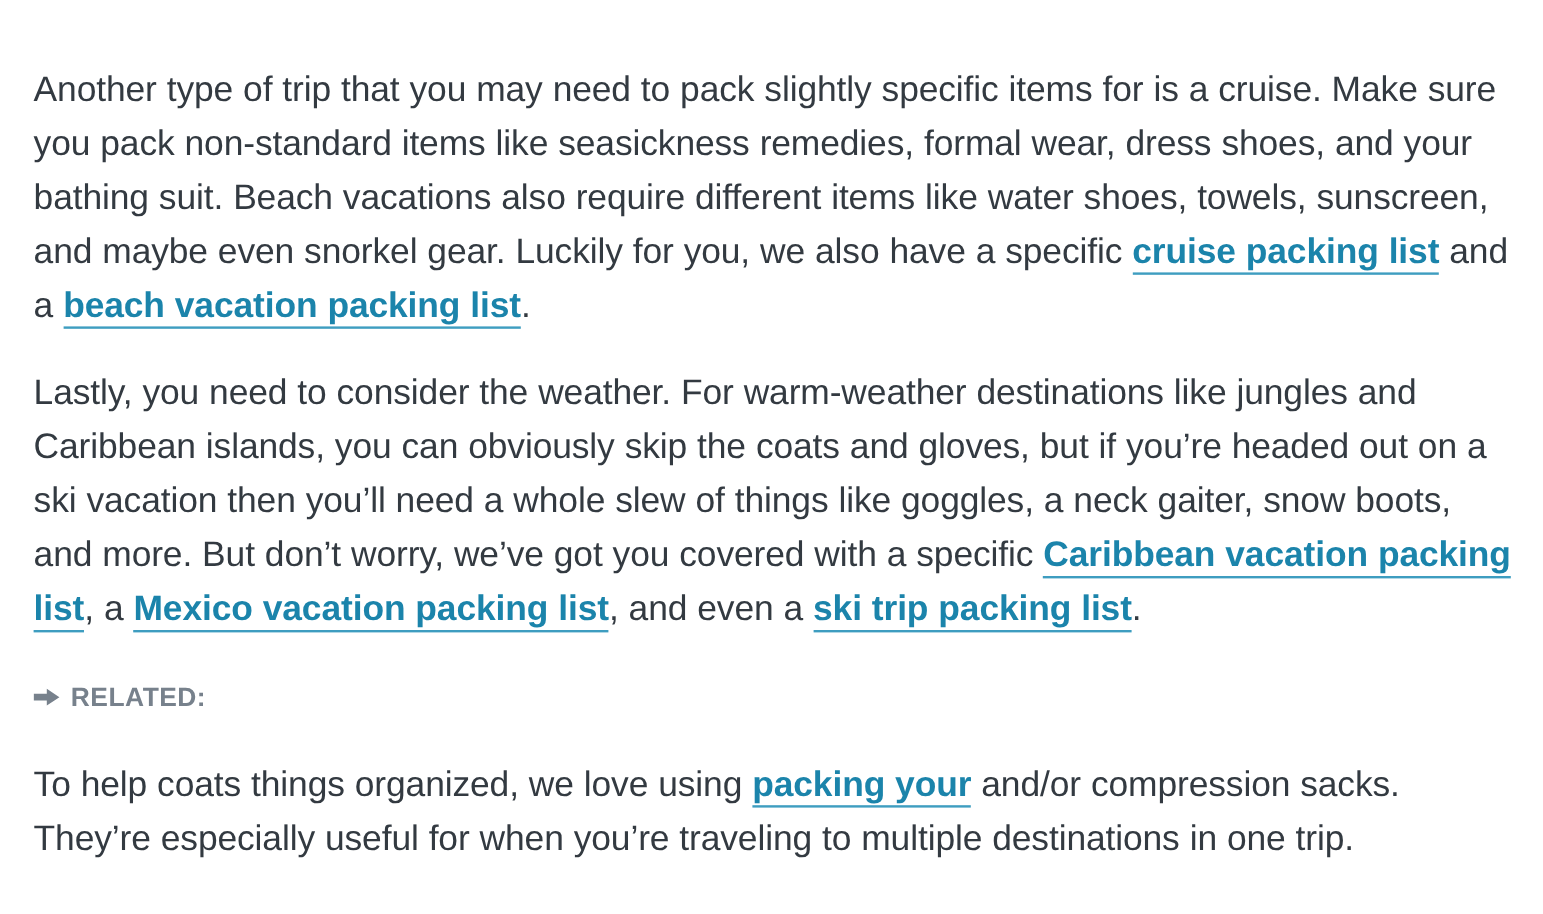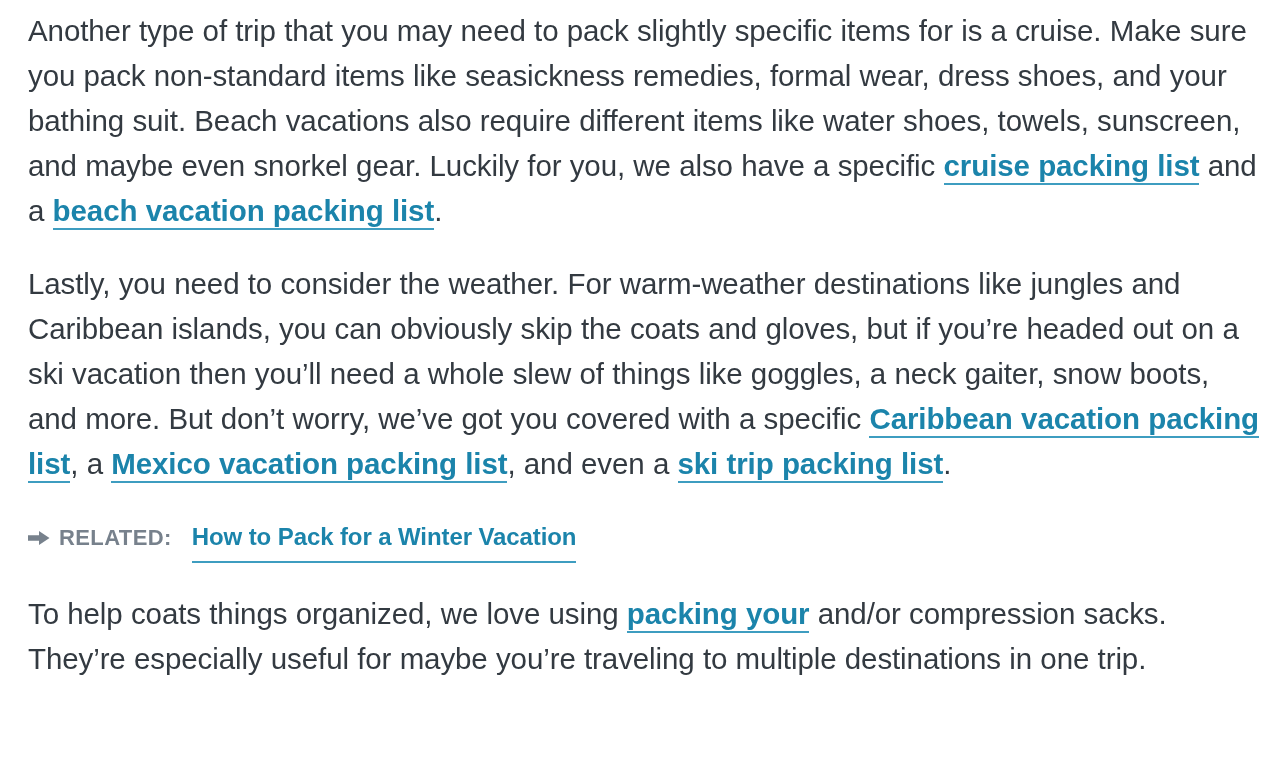--- a/index.html
+++ b/index.html
@@ -11,20 +11,21 @@
     width: 1286px;
     height: 762px;
     font-family: "Liberation Sans", "DejaVu Sans", sans-serif;
     -webkit-font-smoothing: antialiased;
   }
 
   #article {
     box-sizing: border-box;
     width: 1286px;
     padding: 8px 26px 0 28px;
+    margin-top: 44px;
   }
 
   p.body-para {
     margin: 0 0 28px 0;
     font-size: 29.5px;
     line-height: 45px;
     color: #333a41;
     letter-spacing: -0.1px;
     word-spacing: 0.2px;
   }
@@ -92,18 +93,17 @@
 
   <p class="body-para"><span>Lastly, you need to consider the weather. For warm-weather destinations like jungles and Caribbean islands, you can obviously skip the coats and gloves, but if you’re headed out on a ski vacation then you’ll need a whole slew of things like goggles, a neck gaiter, snow boots, and more. But don’t worry, we’ve got you covered with a specific </span><a class="inline-link">Caribbean vacation packing list</a><span>, a </span><a class="inline-link">Mexico vacation packing list</a><span>, and even a </span><a class="inline-link">ski trip packing list</a><span>.</span></p>
 
   <div class="related-block">
     <span class="related-arrow">
       <svg width="22" height="16" viewBox="0 0 22 16" aria-hidden="true">
         <path d="M0 5.2 L11 5.2 L11 1.0 L21.5 8.0 L11 15.0 L11 10.8 L0 10.8 Z" fill="#77818c"></path>
       </svg>
     </span>
     <span class="related-label">RELATED:</span>
-    <a class="related-link">How to Pack for a Winter Vacation</a>
   </div>
 
-  <p class="body-para"><span>To help coats things organized, we love using </span><a class="inline-link">packing your</a><span> and/or compression sacks. They’re especially useful for maybe you’re traveling to multiple destinations in one trip.</span></p>
+  <p class="body-para"><span>To help coats things organized, we love using </span><a class="inline-link">packing your</a><span> and/or compression sacks. They’re especially useful for when you’re traveling to multiple destinations in one trip.</span></p>
 
 </div>
 
 </body></html>

